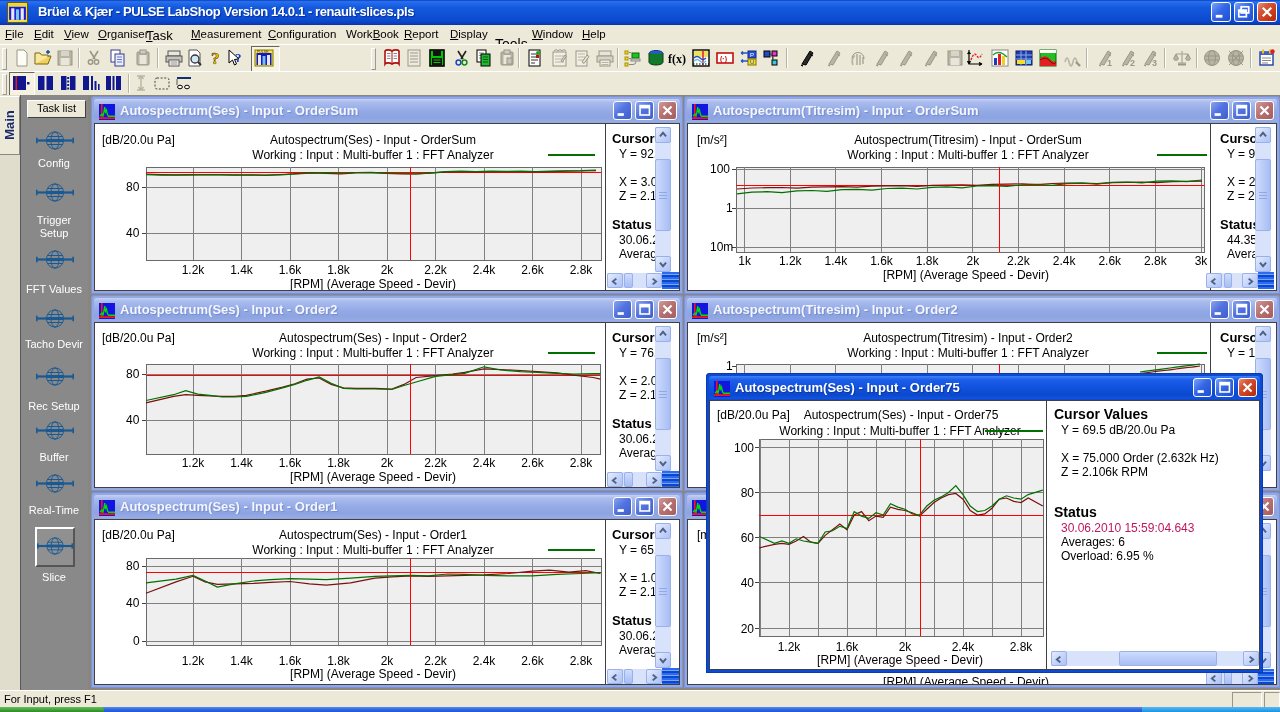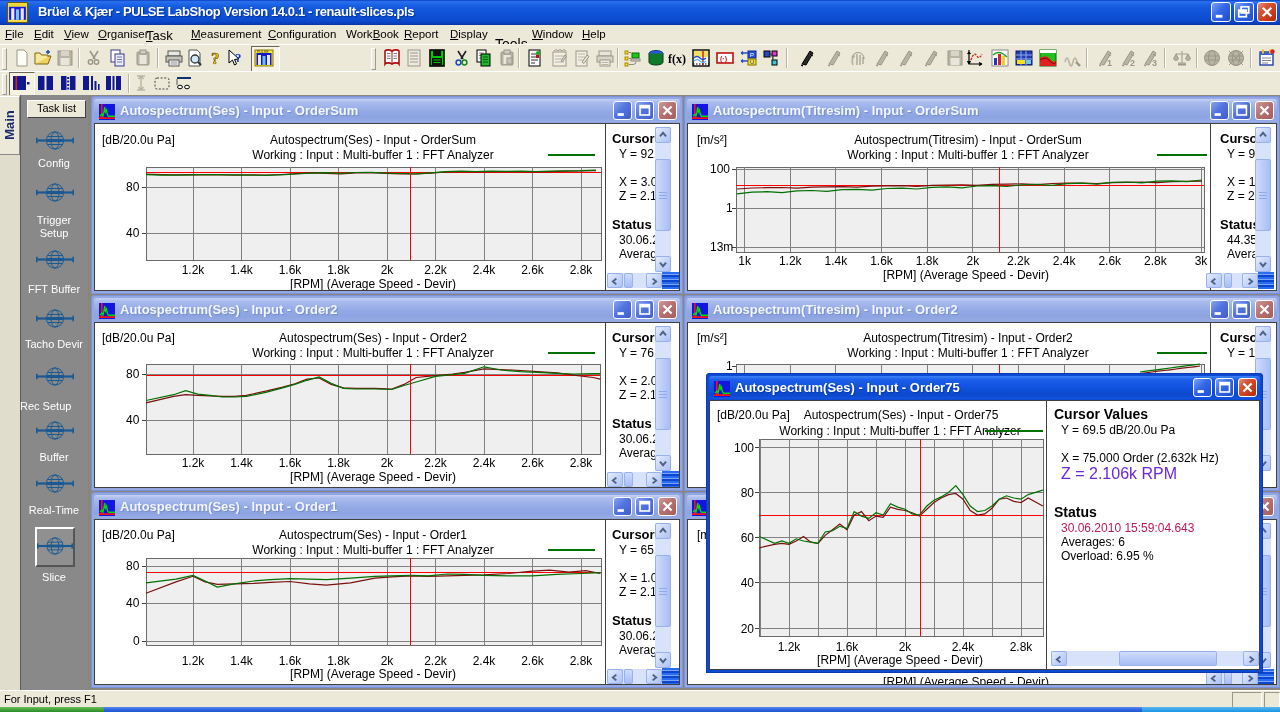--- a/index.html
+++ b/index.html
@@ -385,21 +385,21 @@
 <g stroke="#1a5a94" fill="none" stroke-width="1">
 <circle cx="20" cy="9.5" r="8.6"></circle>
 <ellipse cx="20" cy="9.5" rx="4" ry="8.6"></ellipse>
 <path d="M12.2 5.5 H27.8 M12.2 13.5 H27.8"></path>
 <rect x="12" y="8" width="16" height="3" fill="#1a5a94" stroke="none"></rect>
 <rect x="1" y="8.4" width="38" height="2.2" fill="#1a5a94" stroke="none"></rect>
 <rect x="1" y="6.7" width="1.6" height="5.6" fill="#1a5a94" stroke="none"></rect>
 <rect x="37.4" y="6.7" width="1.6" height="5.6" fill="#1a5a94" stroke="none"></rect>
 </g>
   </svg>
-<div style="position:absolute;left:20px;top:283px;width:68px;text-align:center;font-size:11px;color:#fff;line-height:13px">FFT Buffer</div>
+<div style="position:absolute;left:20px;top:283px;width:68px;text-align:center;font-size:11px;color:#fff;line-height:13px">FFT Values</div>
 <svg style="position:absolute;left:34px;top:309px" width="42" height="19" viewBox="0 0 40 19">
 <g stroke="#1a5a94" fill="none" stroke-width="1">
 <circle cx="20" cy="9.5" r="8.6"></circle>
 <ellipse cx="20" cy="9.5" rx="4" ry="8.6"></ellipse>
 <path d="M12.2 5.5 H27.8 M12.2 13.5 H27.8"></path>
 <rect x="12" y="8" width="16" height="3" fill="#1a5a94" stroke="none"></rect>
 <rect x="1" y="8.4" width="38" height="2.2" fill="#1a5a94" stroke="none"></rect>
 <rect x="1" y="6.7" width="1.6" height="5.6" fill="#1a5a94" stroke="none"></rect>
 <rect x="37.4" y="6.7" width="1.6" height="5.6" fill="#1a5a94" stroke="none"></rect>
 </g>
@@ -409,21 +409,21 @@
 <g stroke="#1a5a94" fill="none" stroke-width="1">
 <circle cx="20" cy="9.5" r="8.6"></circle>
 <ellipse cx="20" cy="9.5" rx="4" ry="8.6"></ellipse>
 <path d="M12.2 5.5 H27.8 M12.2 13.5 H27.8"></path>
 <rect x="12" y="8" width="16" height="3" fill="#1a5a94" stroke="none"></rect>
 <rect x="1" y="8.4" width="38" height="2.2" fill="#1a5a94" stroke="none"></rect>
 <rect x="1" y="6.7" width="1.6" height="5.6" fill="#1a5a94" stroke="none"></rect>
 <rect x="37.4" y="6.7" width="1.6" height="5.6" fill="#1a5a94" stroke="none"></rect>
 </g>
   </svg>
-<div style="position:absolute;left:20px;top:400px;width:68px;text-align:left;font-size:11px;color:#fff;line-height:13px">Rec Setup</div>
+<div style="position:absolute;left:20px;top:400px;width:68px;text-align:center;font-size:11px;color:#fff;line-height:13px">Rec Setup</div>
 <svg style="position:absolute;left:34px;top:421px" width="42" height="19" viewBox="0 0 40 19">
 <g stroke="#1a5a94" fill="none" stroke-width="1">
 <circle cx="20" cy="9.5" r="8.6"></circle>
 <ellipse cx="20" cy="9.5" rx="4" ry="8.6"></ellipse>
 <path d="M12.2 5.5 H27.8 M12.2 13.5 H27.8"></path>
 <rect x="12" y="8" width="16" height="3" fill="#1a5a94" stroke="none"></rect>
 <rect x="1" y="8.4" width="38" height="2.2" fill="#1a5a94" stroke="none"></rect>
 <rect x="1" y="6.7" width="1.6" height="5.6" fill="#1a5a94" stroke="none"></rect>
 <rect x="37.4" y="6.7" width="1.6" height="5.6" fill="#1a5a94" stroke="none"></rect>
 </g>
@@ -597,37 +597,37 @@
         <polyline points="49.0,65.0 64.0,64.0 79.0,63.7 94.0,63.5 109.0,64.1 124.0,63.1 139.0,62.8 154.0,62.6 169.0,63.2 184.0,62.2 199.0,61.9 214.0,61.7 229.0,62.3 244.0,61.3 259.0,61.0 274.0,60.8 289.0,61.4 304.0,60.4 319.0,60.1 334.0,59.9 349.0,60.5 364.0,59.5 379.0,59.2 394.0,59.0 409.0,59.6 424.0,58.6 439.0,58.3 454.0,58.1 469.0,58.7 484.0,57.7 499.0,57.4 514.0,57.2" fill="none" stroke="#7a1010" stroke-width="1.2"></polyline>
         <polyline points="49.0,69.8 64.0,68.1 79.0,67.7 94.0,68.6 109.0,66.9 124.0,66.5 139.0,67.4 154.0,65.7 169.0,65.3 184.0,66.2 199.0,64.5 214.0,64.1 229.0,65.0 244.0,63.3 259.0,62.9 274.0,63.8 289.0,62.0 304.0,61.6 319.0,62.5 334.0,60.8 349.0,60.4 364.0,61.3 379.0,59.6 394.0,59.2 409.0,60.1 424.0,58.4 439.0,58.0 454.0,58.9 469.0,57.2 484.0,56.8 499.0,57.7 514.0,56.0" fill="none" stroke="#007000" stroke-width="1.2"></polyline>
         <line x1="311" y1="43" x2="311" y2="128" stroke="#ff0000" stroke-width="1" shape-rendering="crispEdges"></line>
       </svg>
       <div class="ctext" style="left:9px;top:9px;font-size:12px;color:#000">[m/s²]</div>
       <div class="ctext" style="left:80px;top:9px;width:400px;text-align:center;font-size:12px;color:#000">Autospectrum(Titresim) - Input - OrderSum</div>
       <div class="ctext" style="left:80px;top:24px;width:400px;text-align:center;font-size:12px;color:#000">Working : Input : Multi-buffer 1 : FFT Analyzer</div>
       <div style="position:absolute;left:469px;top:30px;width:50px;height:2px;background:#007000"></div>
       <div class="ctext" style="left:22px;top:38px;font-size:12px;color:#000">100</div>
       <div class="ctext" style="left:38px;top:77px;font-size:12px;color:#000">1</div>
-      <div class="ctext" style="left:22px;top:116px;font-size:12px;color:#000">13m</div>
+      <div class="ctext" style="left:22px;top:116px;font-size:12px;color:#000">10m</div>
       <div class="ctext" style="left:36.60000000000002px;top:130px;width:40px;text-align:center;font-size:12px">1k</div>
       <div class="ctext" style="left:82.24000000000002px;top:130px;width:40px;text-align:center;font-size:12px">1.2k</div>
       <div class="ctext" style="left:127.88000000000002px;top:130px;width:40px;text-align:center;font-size:12px">1.4k</div>
       <div class="ctext" style="left:173.52000000000004px;top:130px;width:40px;text-align:center;font-size:12px">1.6k</div>
       <div class="ctext" style="left:219.16000000000003px;top:130px;width:40px;text-align:center;font-size:12px">1.8k</div>
       <div class="ctext" style="left:264.8px;top:130px;width:40px;text-align:center;font-size:12px">2k</div>
       <div class="ctext" style="left:310.44000000000005px;top:130px;width:40px;text-align:center;font-size:12px">2.2k</div>
       <div class="ctext" style="left:356.08000000000004px;top:130px;width:40px;text-align:center;font-size:12px">2.4k</div>
       <div class="ctext" style="left:401.72px;top:130px;width:40px;text-align:center;font-size:12px">2.6k</div>
       <div class="ctext" style="left:447.36px;top:130px;width:40px;text-align:center;font-size:12px">2.8k</div>
       <div class="ctext" style="left:493.0px;top:130px;width:40px;text-align:center;font-size:12px">3k</div>
       <div class="ctext" style="left:78px;top:144px;width:400px;text-align:center;font-size:12px;color:#000">[RPM] (Average Speed - Devir)</div>
       <div style="position:absolute;left:522px;top:0;width:1px;height:168px;background:#404040"></div>
       <div class="ctext" style="left:532px;top:7px;font-size:13px;font-weight:bold;width:35px;overflow:hidden;color:#000">Cursor Values</div>
       <div class="ctext" style="left:539px;top:23px;font-size:12px;color:#000">Y = 9</div>
-      <div class="ctext" style="left:539px;top:51px;font-size:12px;color:#000">X = 1</div>
+      <div class="ctext" style="left:539px;top:51px;font-size:12px;color:#000">X = 2</div>
       <div class="ctext" style="left:539px;top:65px;font-size:12px;color:#000">Z = 2</div>
       <div class="ctext" style="left:532px;top:93px;font-size:13px;font-weight:bold;width:35px;overflow:hidden;color:#000">Status</div>
       <div class="ctext" style="left:539px;top:109px;font-size:12px;color:#000">44.35</div>
       <div class="ctext" style="left:539px;top:123px;font-size:12px;color:#000">Avera</div>
       <div style="position:absolute;left:567px;top:3px;width:16px;height:145px;background:#d8e2fa"></div>
       <div style="position:absolute;left:567px;top:3px;width:16px;height:16px;border:1px solid #98b0ec;border-radius:2px;background:linear-gradient(135deg,#e6ecfd 0%,#c4d3f9 55%,#aec3f5 100%);box-sizing:border-box"><svg width="14" height="14" viewBox="0 0 16 16" preserveAspectRatio="none">
           <path d="M4.5 9.5 L8 5.5 L11.5 9.5" stroke="#4d6185" stroke-width="2.2" fill="none"></path>
         </svg></div>
       <div style="position:absolute;left:567px;top:132px;width:16px;height:16px;border:1px solid #98b0ec;border-radius:2px;background:linear-gradient(135deg,#e6ecfd 0%,#c4d3f9 55%,#aec3f5 100%);box-sizing:border-box"><svg width="14" height="14" viewBox="0 0 16 16" preserveAspectRatio="none">
           <path d="M4.5 6.5 L8 10.5 L11.5 6.5" stroke="#4d6185" stroke-width="2.2" fill="none"></path>
@@ -1044,21 +1044,21 @@
       <div class="ctext" style="left:59px;top:239px;width:40px;text-align:center;font-size:12px">1.2k</div>
       <div class="ctext" style="left:117px;top:239px;width:40px;text-align:center;font-size:12px">1.6k</div>
       <div class="ctext" style="left:175px;top:239px;width:40px;text-align:center;font-size:12px">2k</div>
       <div class="ctext" style="left:233px;top:239px;width:40px;text-align:center;font-size:12px">2.4k</div>
       <div class="ctext" style="left:291px;top:239px;width:40px;text-align:center;font-size:12px">2.8k</div>
       <div class="ctext" style="left:-10px;top:252px;width:400px;text-align:center;font-size:12px;color:#000">[RPM] (Average Speed - Devir)</div>
       <div style="position:absolute;left:336px;top:0;width:1px;height:270px;background:#404040"></div>
       <div class="ctext" style="left:344px;top:5px;font-size:14px;font-weight:bold;color:#000">Cursor Values</div>
       <div class="ctext" style="left:351px;top:22px;font-size:12px;color:#000">Y = 69.5 dB/20.0u Pa</div>
       <div class="ctext" style="left:351px;top:50px;font-size:12px;color:#000">X = 75.000 Order  (2.632k Hz)</div>
-      <div class="ctext" style="left:351px;top:64px;font-size:16px;color:#6d28d9">Z = 2.106k RPM</div>
+      <div class="ctext" style="left:351px;top:64px;font-size:12px;color:#000000">Z = 2.106k RPM</div>
       <div class="ctext" style="left:344px;top:103px;font-size:14px;font-weight:bold;color:#000">Status</div>
       <div class="ctext" style="left:351px;top:120px;font-size:12px;color:#be185d">30.06.2010  15:59:04.643</div>
       <div class="ctext" style="left:351px;top:134px;font-size:12px;color:#000">Averages: 6</div>
       <div class="ctext" style="left:351px;top:148px;font-size:12px;color:#000">Overload:   6.95 %</div>
       <div style="position:absolute;left:341px;top:250px;width:208px;height:15px;background:#d8e2fa"></div>
       <div style="position:absolute;left:341px;top:250px;width:16px;height:15px;border:1px solid #98b0ec;border-radius:2px;background:linear-gradient(135deg,#e6ecfd 0%,#c4d3f9 55%,#aec3f5 100%);box-sizing:border-box"><svg width="14" height="13" viewBox="0 0 16 16" preserveAspectRatio="none">
           <path d="M9.5 4.5 L5.5 8 L9.5 11.5" stroke="#4d6185" stroke-width="2.2" fill="none"></path>
         </svg></div>
       <div style="position:absolute;left:533px;top:250px;width:16px;height:15px;border:1px solid #98b0ec;border-radius:2px;background:linear-gradient(135deg,#e6ecfd 0%,#c4d3f9 55%,#aec3f5 100%);box-sizing:border-box"><svg width="14" height="13" viewBox="0 0 16 16" preserveAspectRatio="none">
           <path d="M6.5 4.5 L10.5 8 L6.5 11.5" stroke="#4d6185" stroke-width="2.2" fill="none"></path>

